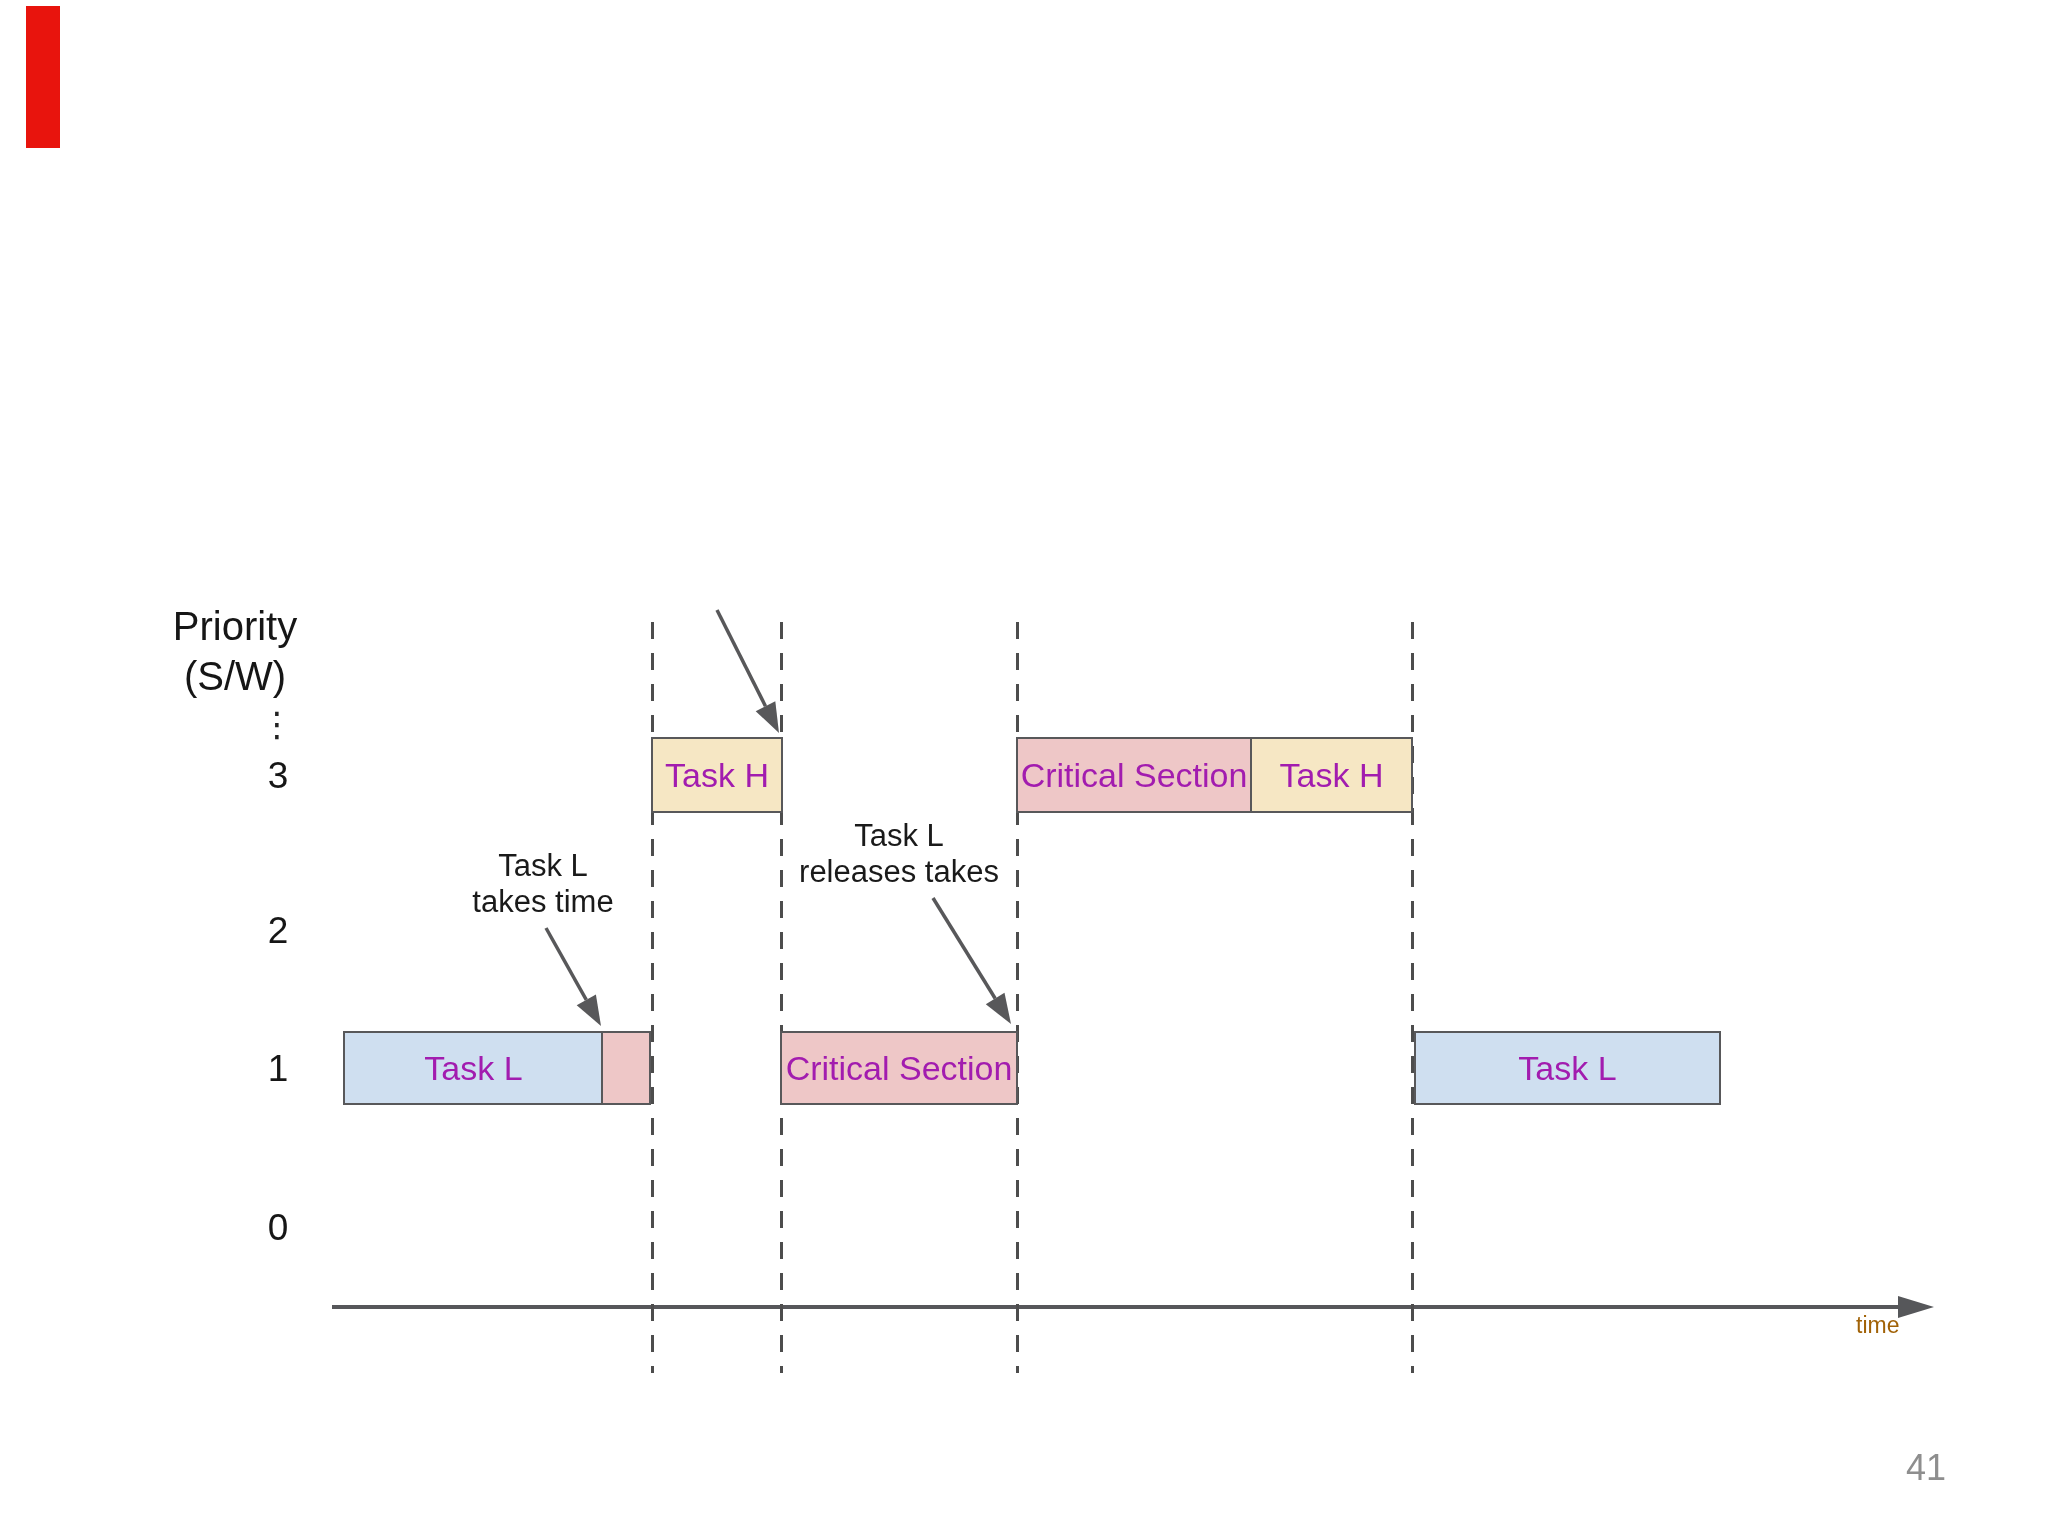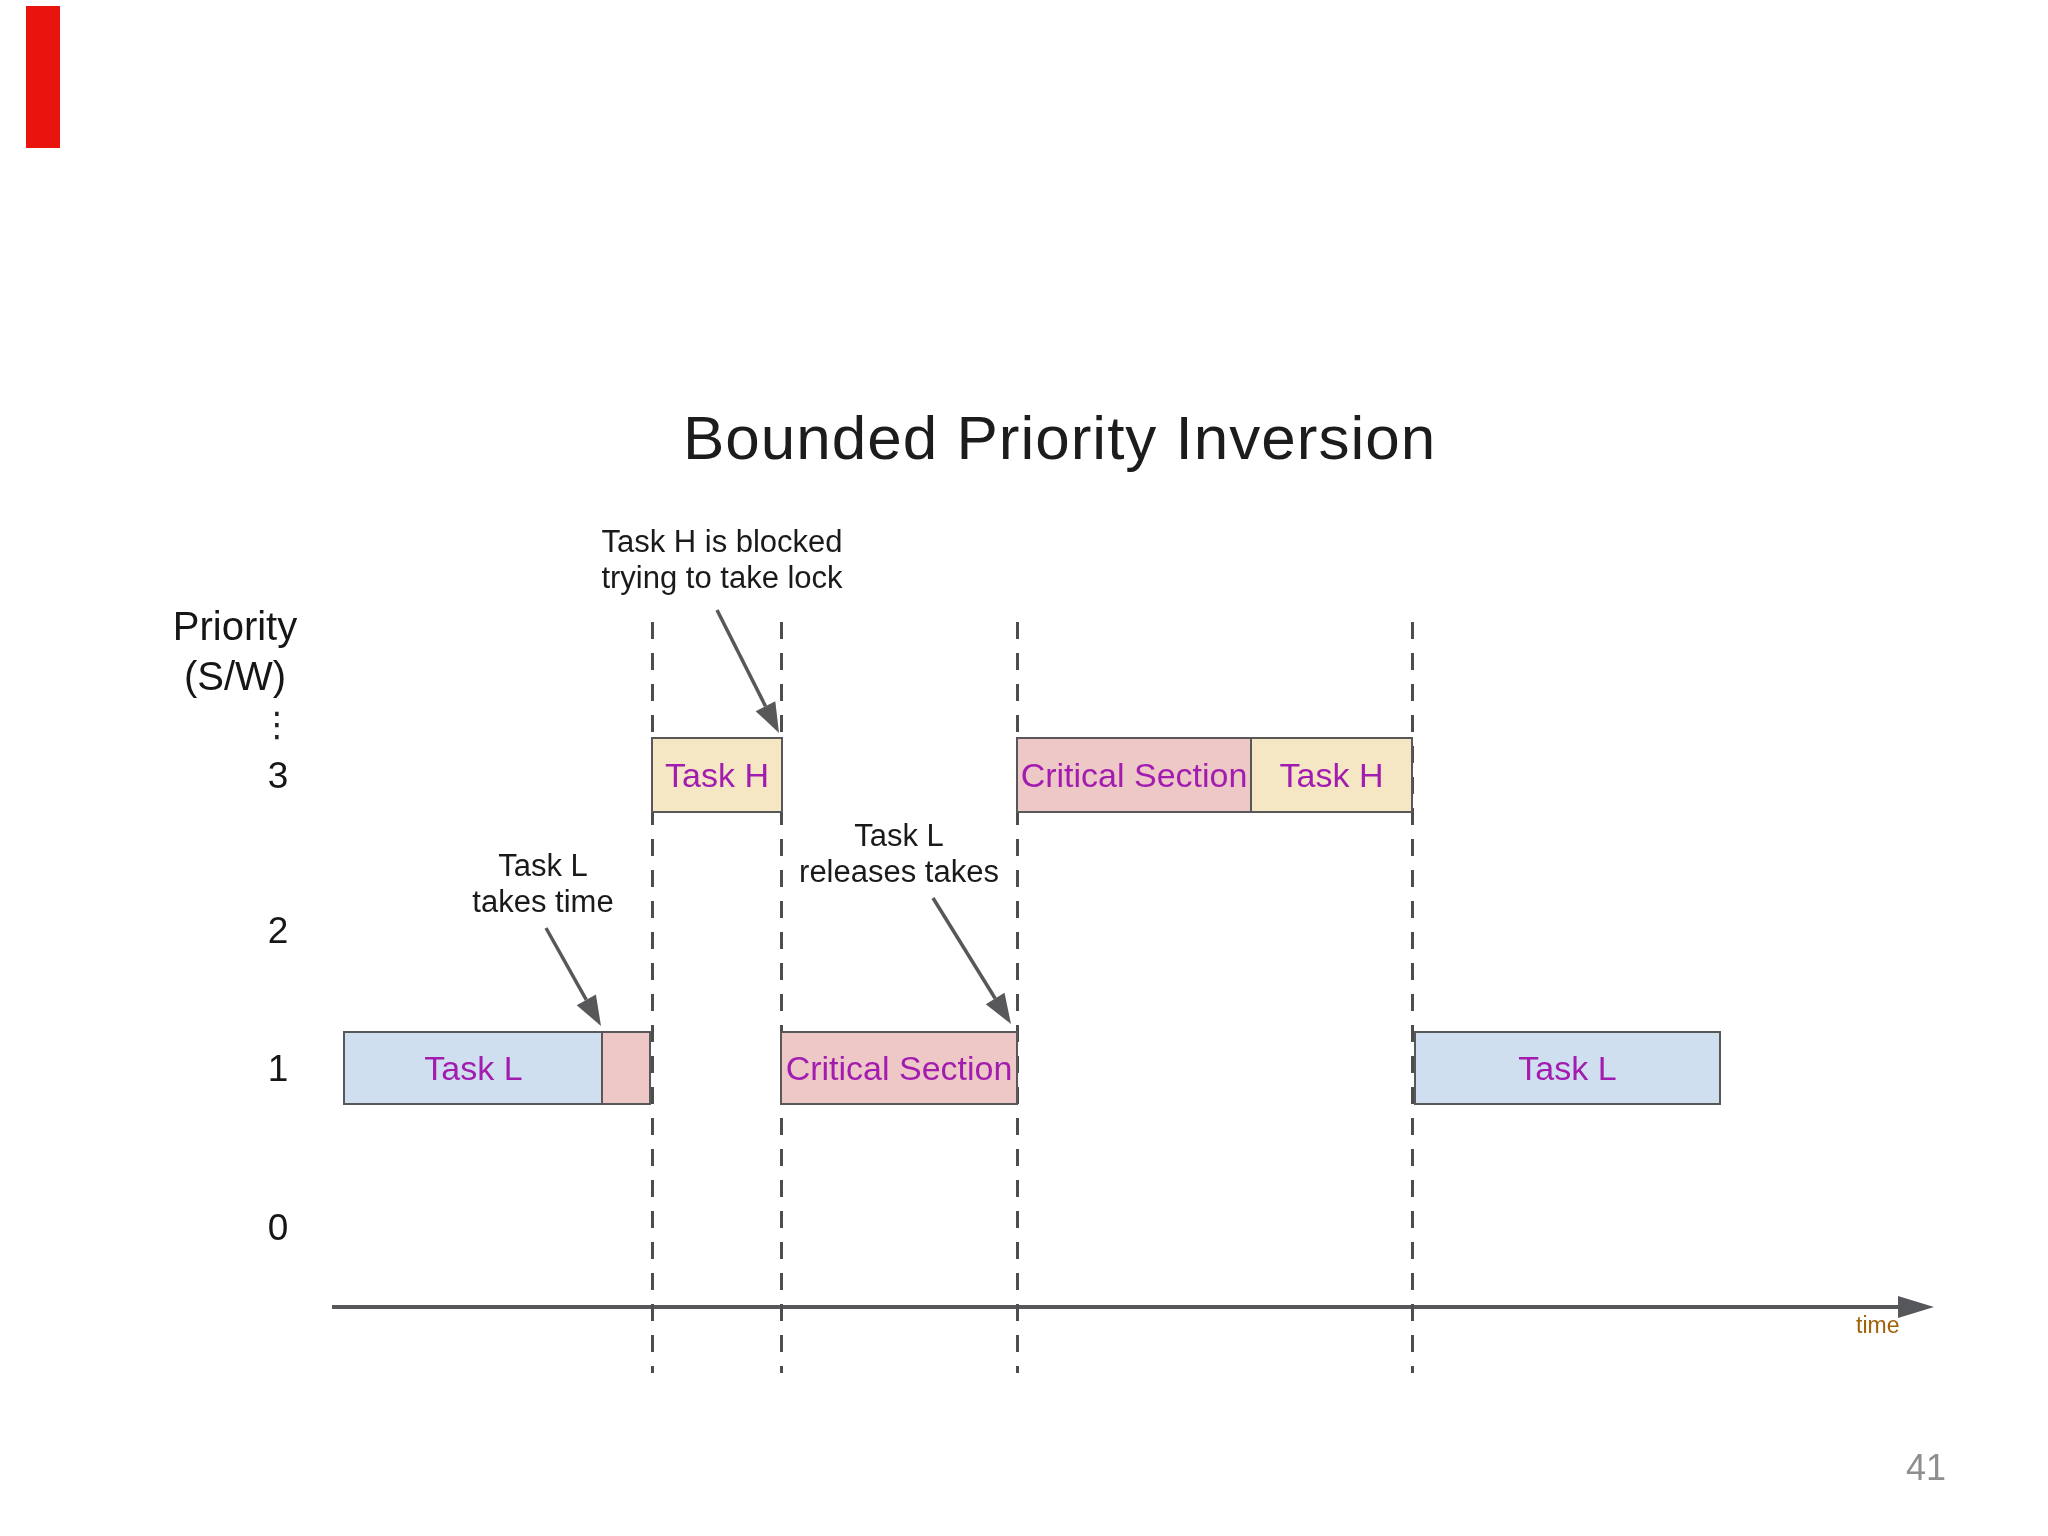--- a/index.html
+++ b/index.html
@@ -50,21 +50,20 @@
   .page-number{position:absolute;left:1886px;top:1450px;font-size:36px;line-height:36px;margin-left:20px;}
 </style>
 </head>
 <body>
 
 <div class="stage">
 
   <div class="corner-mark" style="background-color: rgb(232, 20, 13);"></div>
 
 
-  <div class="diagram-title">Bounded Priority Inversion</div>
 
   <svg class="overlay-svg" viewBox="0 0 2048 1536" xmlns="http://www.w3.org/2000/svg">
 
     <line x1="332" y1="1307" x2="1904" y2="1307" stroke="#56575a" stroke-width="4"></line>
     <polygon points="1934,1307 1898,1296 1898,1318" fill="#56575a"></polygon>
 
     <line x1="717" y1="610" x2="765.5" y2="706.2" stroke="#58585a" stroke-width="3.5"></line>
     <polygon points="779,733 755.7,711.2 775.3,701.3" fill="#58585a"></polygon>
 
     <line x1="546" y1="928" x2="586.3" y2="999.8" stroke="#58585a" stroke-width="3.5"></line>
@@ -82,24 +81,20 @@
   <div class="y-axis-label">
     <div>Priority</div>
     <div>(S/W)</div>
   </div>
   <div class="y-ellipsis">⋮</div>
   <div class="tick tick-3">3</div>
   <div class="tick tick-2">2</div>
   <div class="tick tick-1">1</div>
   <div class="tick tick-0">0</div>
 
-  <div class="annotation ann-blocked">
-    <div>Task H is blocked</div>
-    <div>trying to take lock</div>
-  </div>
   <div class="annotation ann-takes">
     <div>Task L</div>
     <div>takes time</div>
   </div>
   <div class="annotation ann-releases">
     <div>Task L</div>
     <div>releases takes</div>
   </div>
 
   <div class="bar row1 b-taskl-left" style="background-color: rgb(207, 223, 240);">

